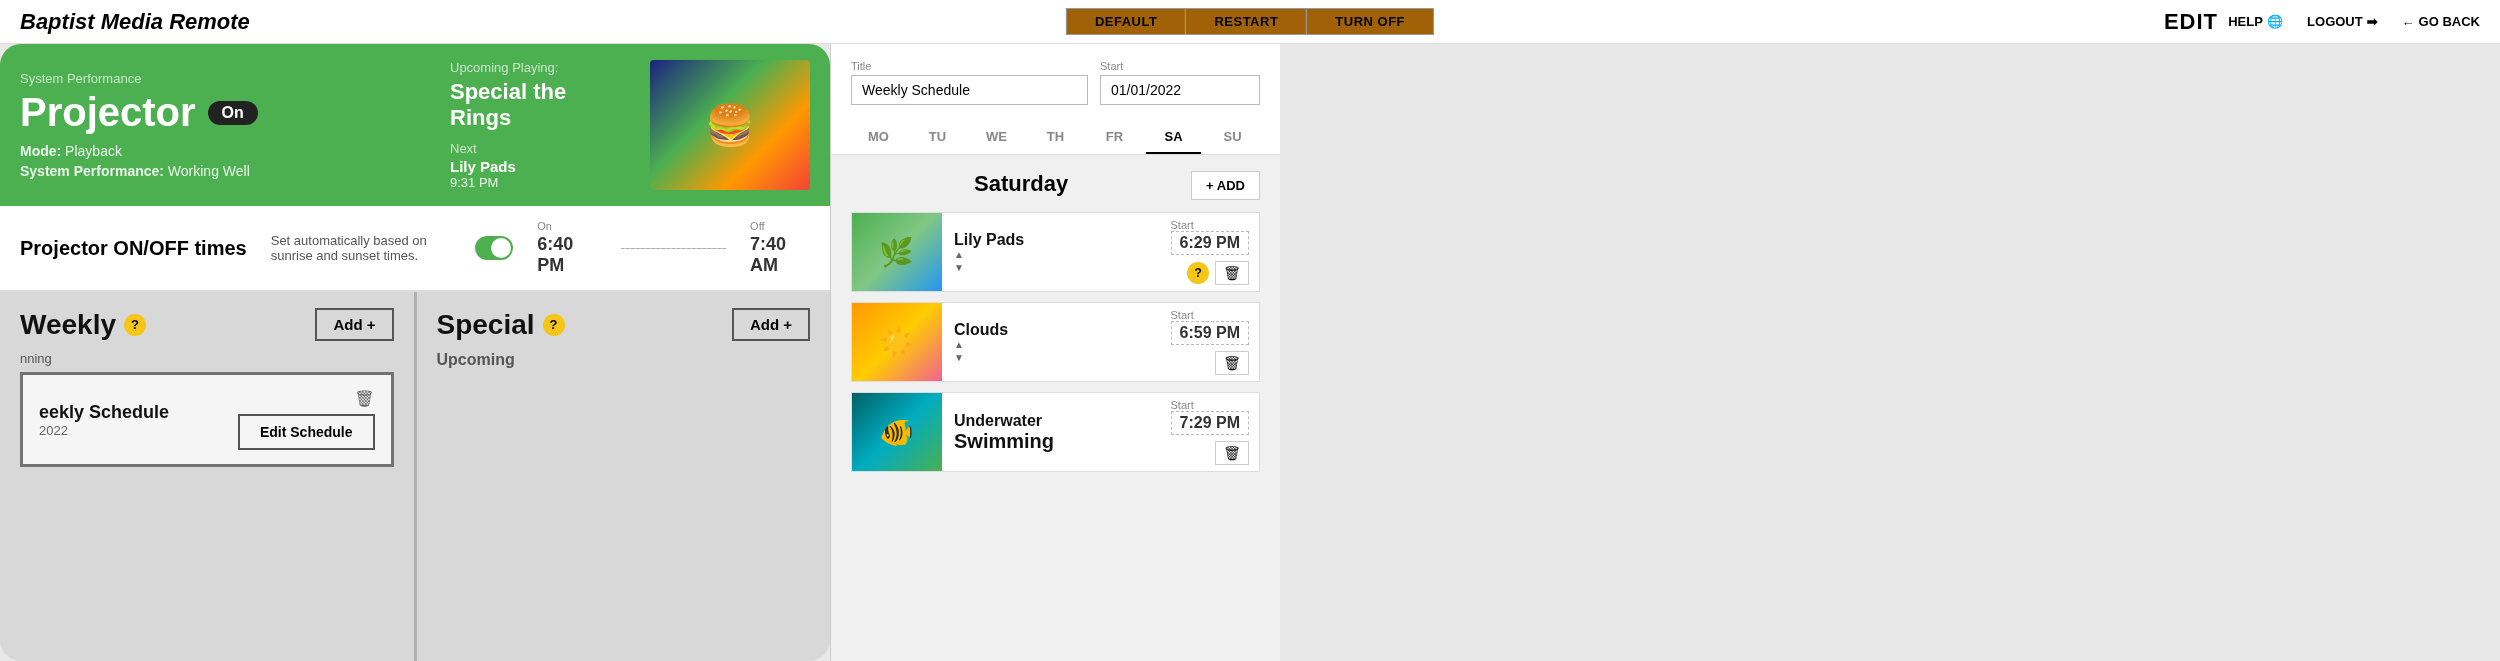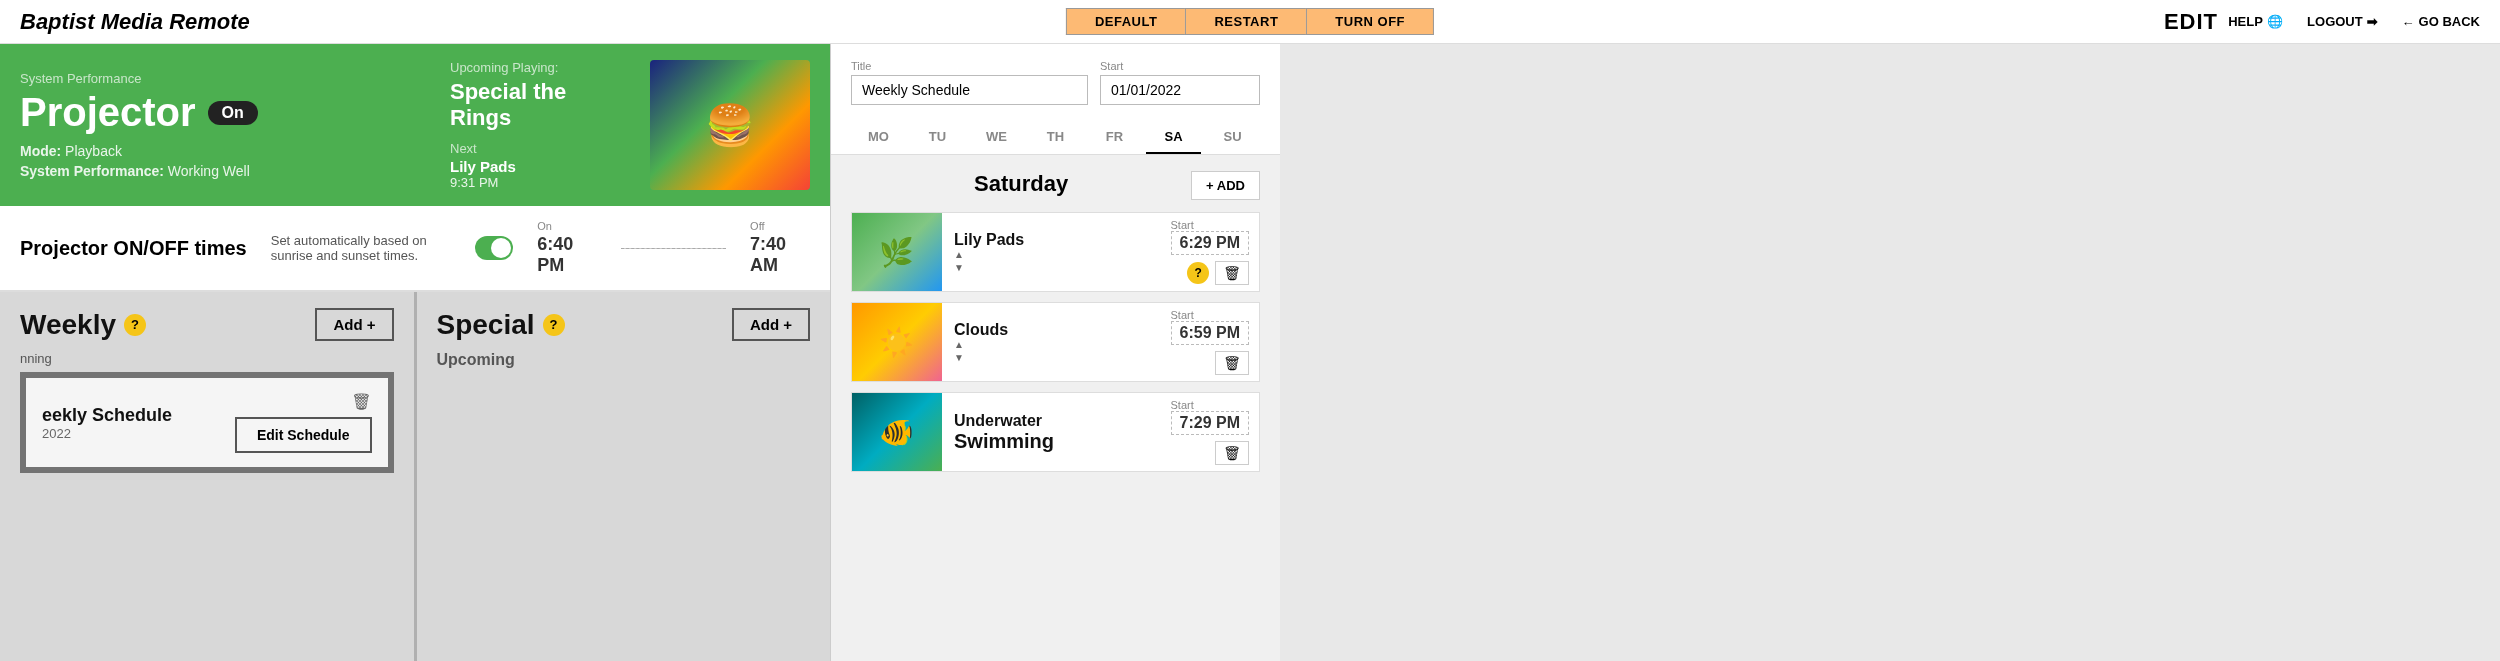--- a/index.html
+++ b/index.html
@@ -32,21 +32,21 @@
     }
     .nav-center {
       position: absolute;
       left: 50%;
       transform: translateX(-50%);
       display: flex;
       gap: 0;
     }
     .nav-btn {
       border: 1px solid #999;
-      background: #fdba74;
+      background: #a16207;
       padding: 5px 28px;
       font-size: 13px;
       font-weight: bold;
       cursor: pointer;
       letter-spacing: 0.5px;
     }
     .nav-btn:not(:last-child) { border-right: none; }
     .nav-right {
       margin-left: auto;
       display: flex;
@@ -75,20 +75,21 @@
       flex: 1;
       overflow: hidden;
     }
 
     
     .left-panel {
       flex: 0 0 830px;
       display: flex;
       flex-direction: column;
       overflow: hidden;
+      border-radius: 21px;
     }
 
     
     .projector-status {
       background: #4caf50;
       padding: 16px 20px;
       display: flex;
       align-items: center;
       min-height: 155px;
       position: relative;
@@ -262,21 +263,21 @@
       color: #555;
       margin-bottom: 5px;
     }
     .running-label {
       font-size: 13px;
       color: #555;
       margin-bottom: 6px;
     }
     .schedule-item {
       background: #f5f5f5;
-      border: 6px solid #737373;
+      border: 3px solid #737373;
       padding: 14px 16px;
       margin-bottom: 8px;
       display: flex;
       align-items: center;
       justify-content: space-between;
     }
     .schedule-item-title {
       font-size: 18px;
       font-weight: bold;
       color: #111;

